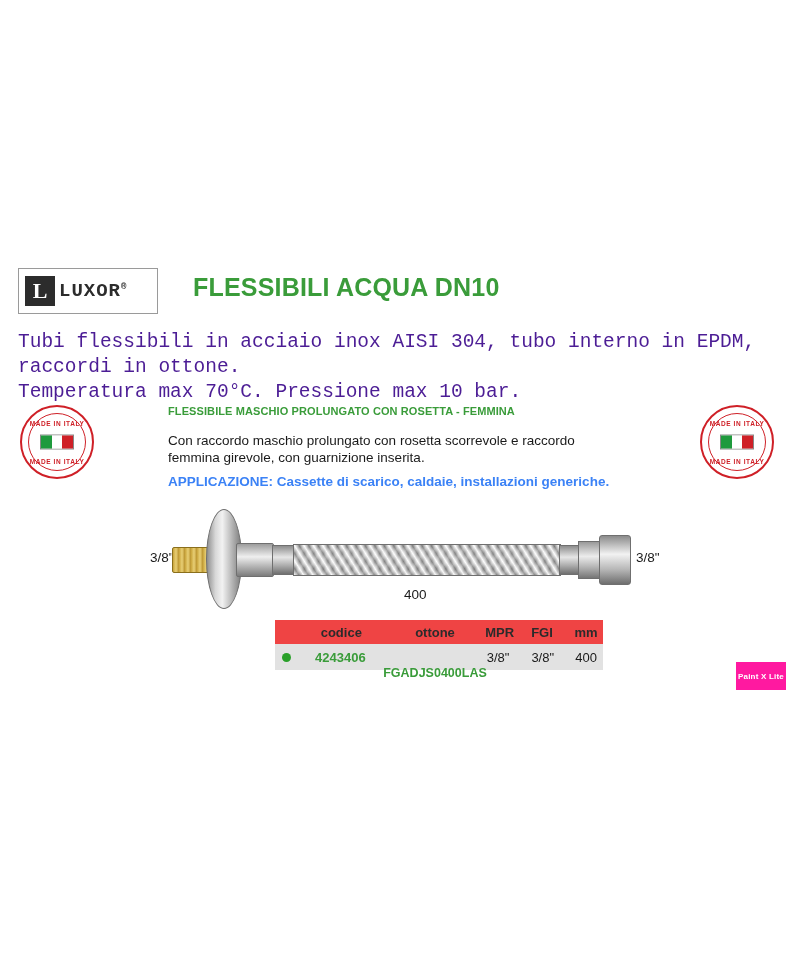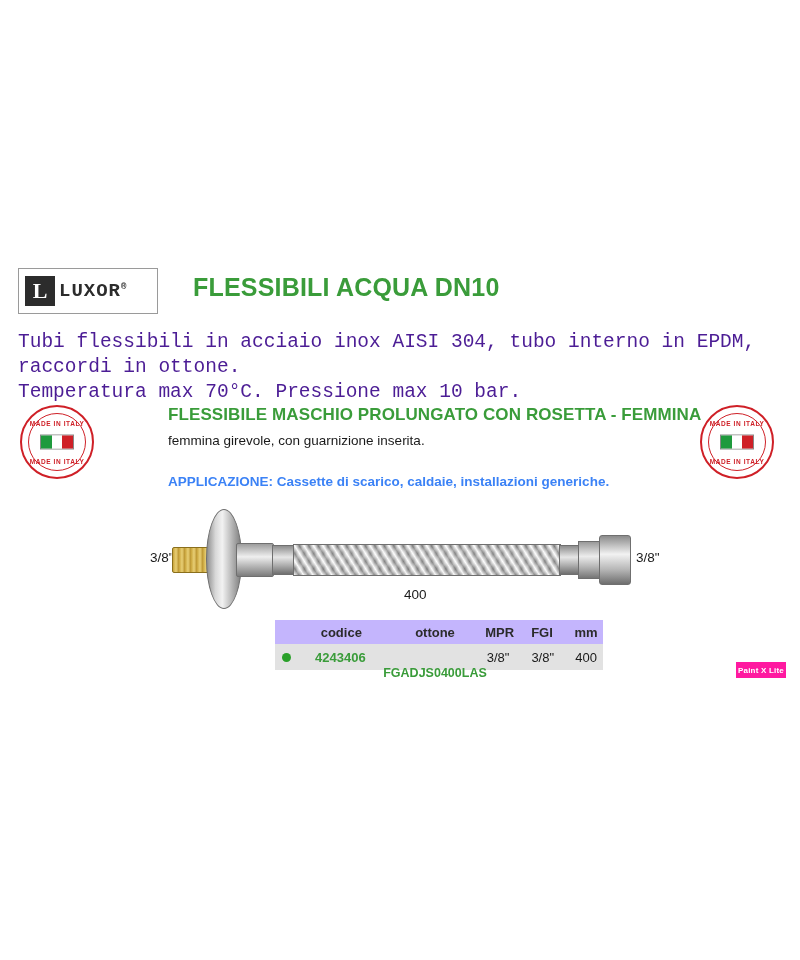--- a/index.html
+++ b/index.html
@@ -138,21 +138,21 @@
     letter-spacing: 0.6px;
   }
   .seal-text-top { top: 13px; }
   .seal-text-bottom { bottom: 12px; }
 
   
   .prod-title {
     position: absolute;
     left: 168px;
     top: 405px;
-    font-size: 17px;
+    font-size: 11px;
     font-weight: bold;
     color: #3a9c3a;
     letter-spacing: 0.1px;
     white-space: nowrap;
   }
   .prod-desc {
     position: absolute;
     left: 168px;
     top: 432px;
     width: 520px;
@@ -290,21 +290,21 @@
 
   
   .table {
     position: absolute;
     left: 275px;
     top: 620px;
     width: 328px;
   }
   .t-head {
     display: flex;
-    background: #c4b5fd;
+    background: #ef4444;
     height: 24px;
     align-items: center;
     font-size: 13px;
     font-weight: bold;
     color: #2b2b2b;
   }
   .t-row {
     display: flex;
     background: #e2e2e2;
     height: 26px;
@@ -328,21 +328,21 @@
     font-weight: bold;
   }
   .sigla-val { color: #3a9c3a; font-weight: bold; font-size: 12.5px; margin-top: 32px; }
 
   
   .watermark {
     position: absolute;
     left: 736px;
     top: 662px;
     width: 50px;
-    height: 16px;
+    height: 28px;
     background: #ff19a0;
     color: #ffffff;
     font-size: 8px;
     font-weight: bold;
     display: flex;
     align-items: center;
     justify-content: center;
     letter-spacing: 0.2px;
   }
 </style>
@@ -381,20 +381,21 @@
     <div class="seal-flag">
       <i class="flag-g"></i>
         <i class="flag-w"></i>
         <i class="flag-r"></i>
     </div>
     <div class="seal-text-bottom">MADE IN ITALY</div>
   </div>
 
   <div class="prod-title">FLESSIBILE MASCHIO PROLUNGATO CON ROSETTA - FEMMINA</div>
   <div class="prod-desc">
+    <div>Con raccordo maschio prolungato con rosetta scorrevole e raccordo</div>
     <div>femmina girevole, con guarnizione inserita.</div>
   </div>
   <div class="prod-app">APPLICAZIONE: Cassette di scarico, caldaie, installazioni generiche.</div>
 
   <div class="figure">
     <div class="label-left">3/8"</div>
     <div class="male-thread"></div>
     <div class="rosetta"></div>
     <div class="hex-nut"></div>
     <div class="ferrule-l"></div>

